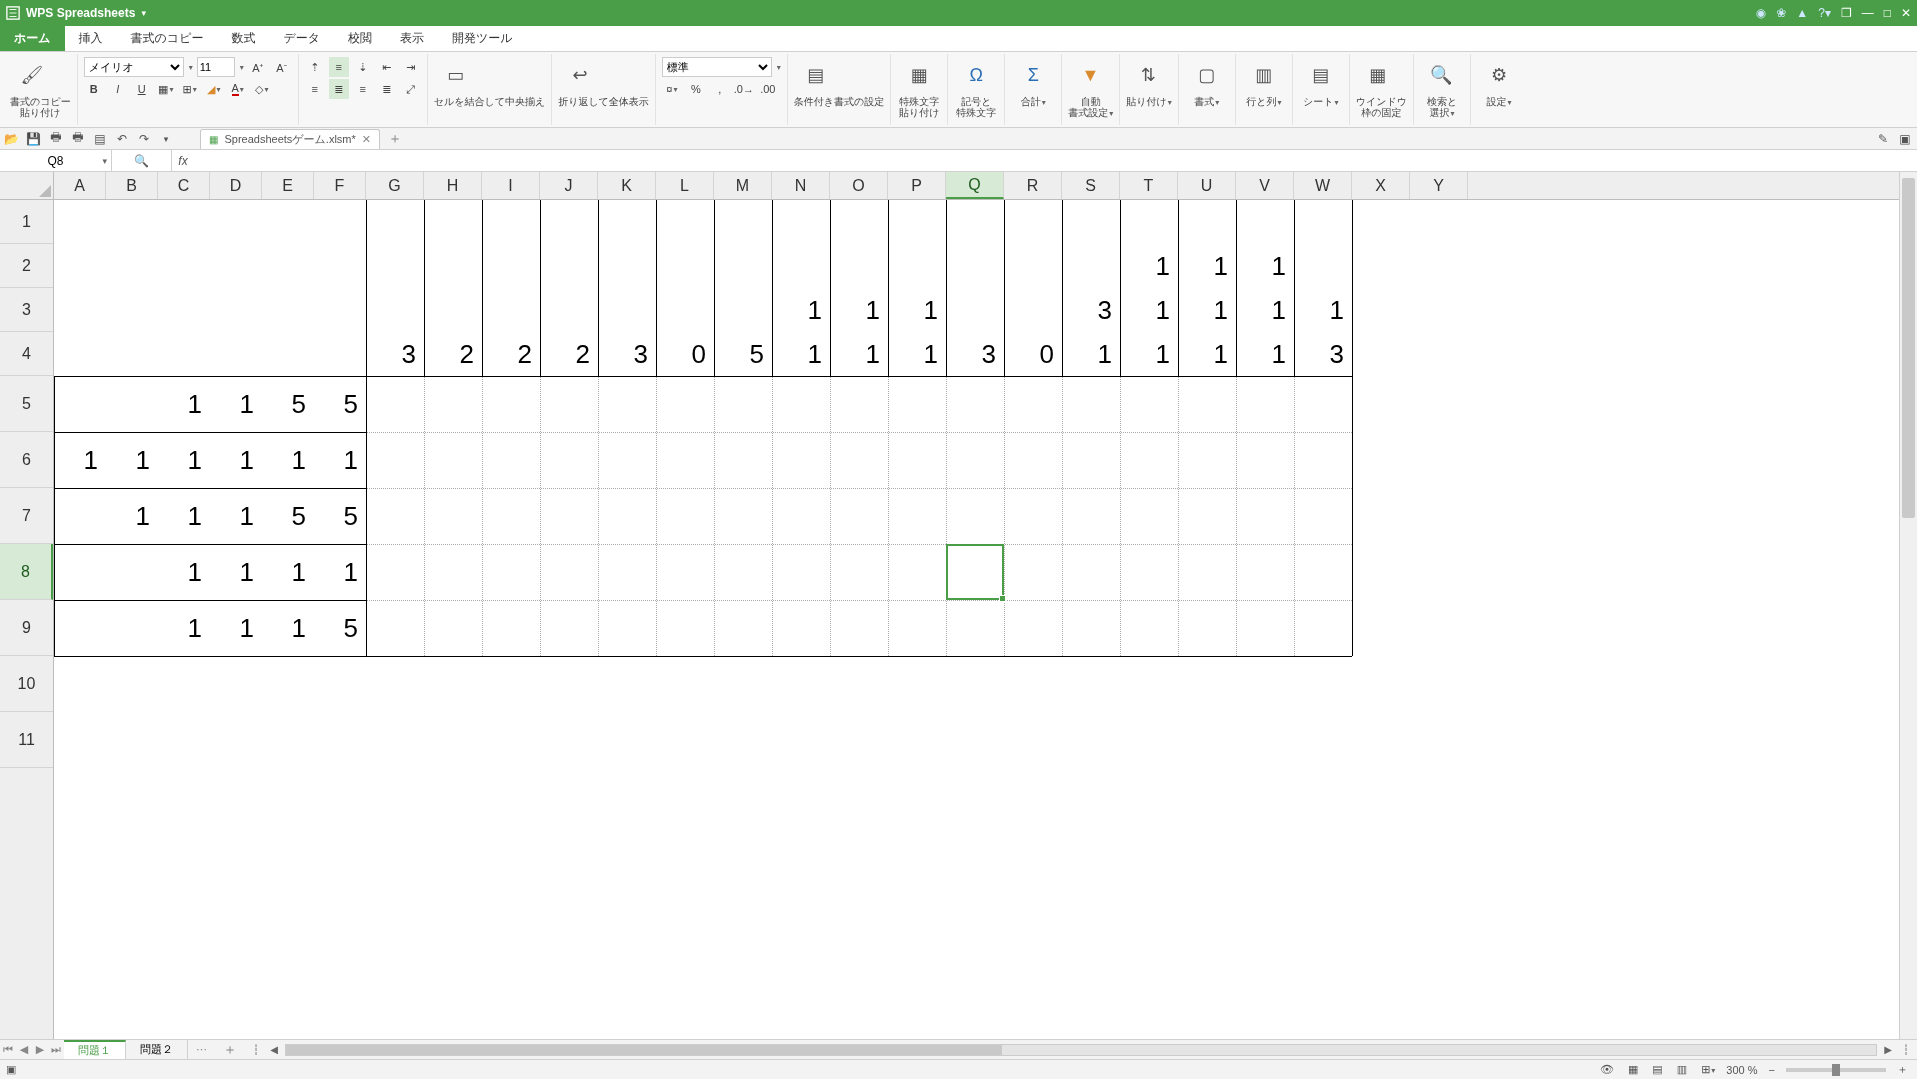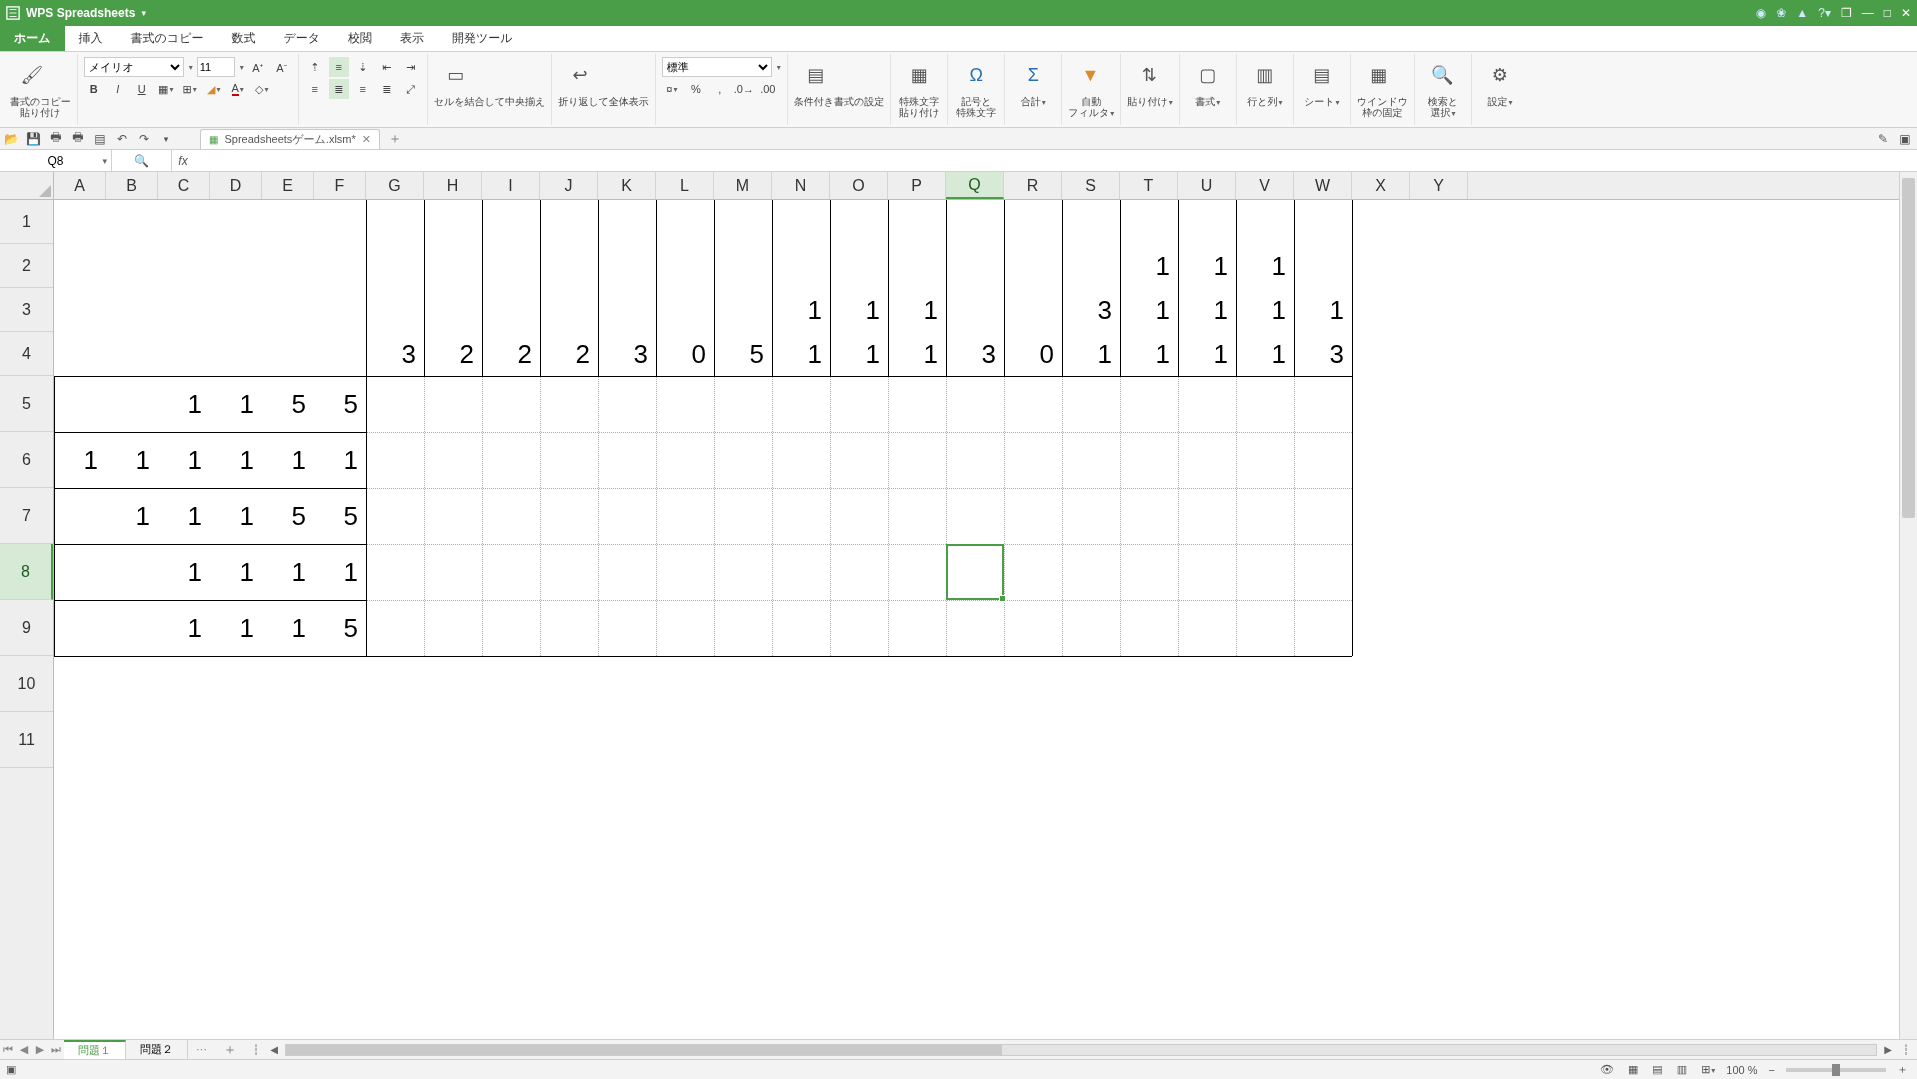--- a/index.html
+++ b/index.html
@@ -232,21 +232,21 @@
       <div class="big-icon">
         <span class="glyph" style="color:#2a6fb3">Σ</span>
       </div>
       <div class="label-under"><span>合計</span><span class="dd">▾</span></div>
     </div>
   <div class="group">
       <div class="big-icon">
         <span class="glyph" style="color:#d98b2e">▼</span>
       </div>
       <div class="label-under">自動</div>
-      <div class="label-under"><span>フィルタ</span><span class="dd">▾</span></div>
+      <div class="label-under"><span>書式設定</span><span class="dd">▾</span></div>
     </div>
   <div class="group">
       <div class="big-icon">
         <span class="glyph">⇅</span>
       </div>
       <div class="label-under"><span>貼り付け</span><span class="dd">▾</span></div>
     </div>
   <div class="group">
       <div class="big-icon">
         <span class="glyph">▢</span>
@@ -499,19 +499,19 @@
 </div>
 
 <div class="statusbar">
   <span>▣</span>
   <div class="spacer"></div>
   <span class="view-btn">👁</span>
   <span class="view-btn">▦</span>
   <span class="view-btn">▤</span>
   <span class="view-btn">▥</span>
   <span class="view-btn">⊞<span class="dd">▾</span></span>
-  <span>100 %</span>
+  <span>300 %</span>
   <span class="view-btn">−</span>
   <div class="zoom-slider">
       <div class="zthumb"></div>
     </div>
   <span class="view-btn">＋</span>
 </div>
 
 </body></html>

